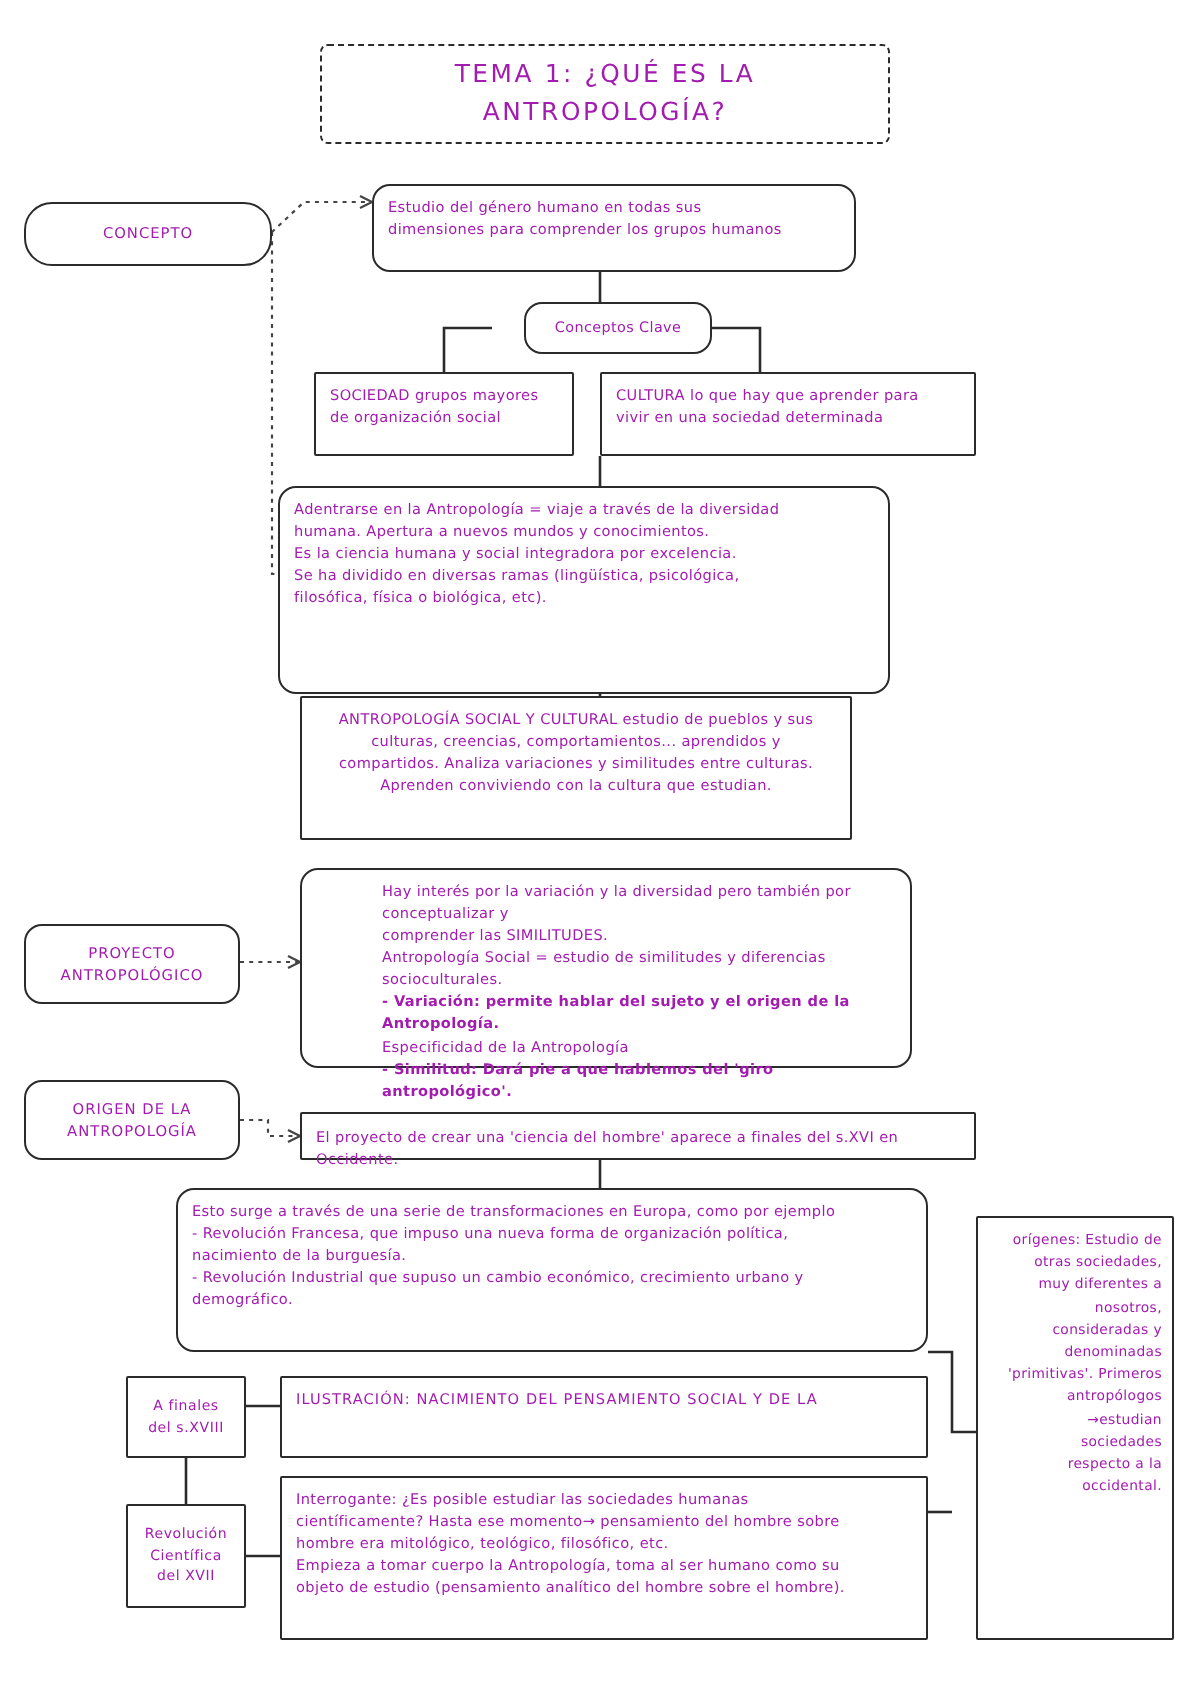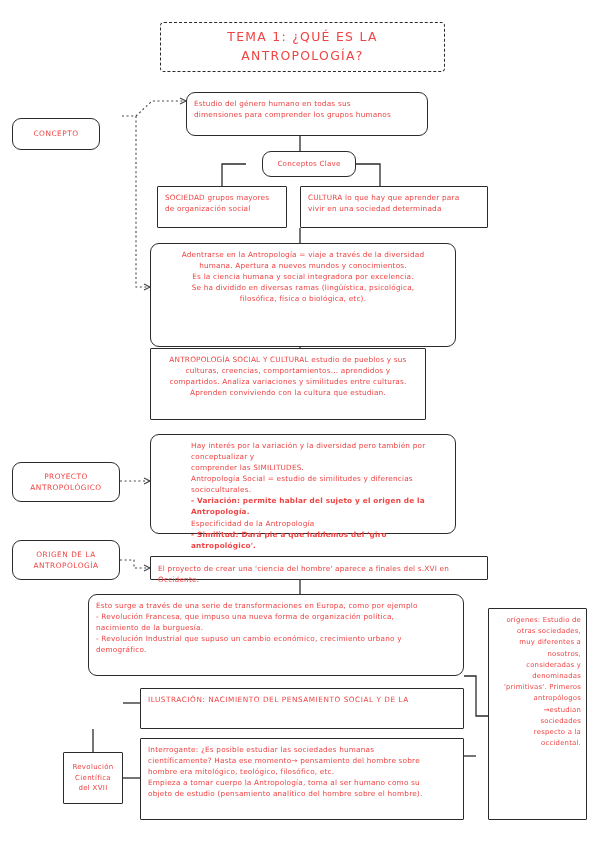--- a/index.html
+++ b/index.html
@@ -23,21 +23,21 @@
     left: 0; top: 0;
     width: 599px;
     height: 848px;
     pointer-events: none;
   }
   .node {
     position: absolute;
     box-sizing: border-box;
     background: #ffffff;
     border: 1.4px solid #2b2b2b;
-    color: #ef4444;
+    color: #a21caf;
     letter-spacing: 0.2px;
     line-height: 1.52;
     font-size: 7.3px;
     padding: 5px 7px;
     z-index: 3;
   }
   .rounded { border-radius: 9px; }
   .dashed {
     border-style: dashed;
     border-width: 1.3px;
@@ -108,21 +108,21 @@
     <path d="M123,778 L140,778" fill="none" stroke="#2b2b2b" stroke-width="1.3"></path>
 
     <path d="M464,676 L476,676 L476,716 L488,716" fill="none" stroke="#2b2b2b" stroke-width="1.3"></path>
     <path d="M464,756 L476,756" fill="none" stroke="#2b2b2b" stroke-width="1.3"></path>
   </svg>
 
   <div class="node dashed mid title-txt" style="left:160px; top:22px; width:285px; height:50px;">
     <span>TEMA 1: ¿QUÉ ES LA ANTROPOLOGÍA?</span>
   </div>
 
-  <div class="node rounded mid lbl caps" style="left:12px; top:118px; width:88px; height:32px;">
+  <div class="node rounded mid lbl caps" style="left:12px; top:101px; width:124px; height:32px;border-radius:14px;">
     <span>CONCEPTO</span>
   </div>
 
   <div class="node rounded" style="left:186px; top:92px; width:242px; height:44px;">
     <span class="ln">Estudio del género humano en todas sus</span>
     <span class="ln">dimensiones para comprender los grupos humanos</span>
   </div>
 
   <div class="node rounded mid key-txt" style="left:262px; top:151px; width:94px; height:26px;">
     <span>Conceptos Clave</span>
@@ -131,21 +131,21 @@
   <div class="node sq" style="left:157px; top:186px; width:130px; height:42px;">
     <span class="ln">SOCIEDAD grupos mayores</span>
     <span class="ln">de organización social</span>
   </div>
 
   <div class="node sq" style="left:300px; top:186px; width:188px; height:42px;">
     <span class="ln">CULTURA lo que hay que aprender para</span>
     <span class="ln">vivir en una sociedad determinada</span>
   </div>
 
-  <div class="node rounded" style="left:150px; top:243px; width:306px; height:104px;text-align:center;">
+  <div class="node rounded" style="left:139px; top:243px; width:306px; height:104px;">
     <span class="ln">Adentrarse en la Antropología = viaje a través de la diversidad</span>
     <span class="ln">humana. Apertura a nuevos mundos y conocimientos.</span>
     <span class="ln">Es la ciencia humana y social integradora por excelencia.</span>
     <span class="ln">Se ha dividido en diversas ramas (lingüística, psicológica,</span>
     <span class="ln">filosófica, física o biológica, etc).</span>
   </div>
 
   <div class="node sq center" style="left:150px; top:348px; width:276px; height:72px;">
     <span class="ln">ANTROPOLOGÍA SOCIAL Y CULTURAL estudio de pueblos y sus</span>
     <span class="ln">culturas, creencias, comportamientos... aprendidos y</span>
@@ -181,20 +181,26 @@
   </div>
 
   <div class="node rounded" style="left:88px; top:594px; width:376px; height:82px;">
     <span class="ln">Esto surge a través de una serie de transformaciones en Europa, como por ejemplo</span>
     <span class="ln">- Revolución Francesa, que impuso una nueva forma de organización política,</span>
     <span class="ln">nacimiento de la burguesía.</span>
     <span class="ln">- Revolución Industrial que supuso un cambio económico, crecimiento urbano y</span>
     <span class="ln">demográfico.</span>
   </div>
 
+  <div class="node sq mid small-lbl" style="left:63px; top:688px; width:60px; height:41px;">
+    <span>
+      <span class="ln">A finales</span>
+      <span class="ln">del s.XVIII</span>
+    </span>
+  </div>
 
   <div class="node sq caps" style="left:140px; top:688px; width:324px; height:41px;">
     <span class="ln">ILUSTRACIÓN: NACIMIENTO DEL PENSAMIENTO SOCIAL Y DE LA</span>
   </div>
 
   <div class="node sq mid small-lbl" style="left:63px; top:752px; width:60px; height:52px;">
     <span>
       <span class="ln">Revolución</span>
       <span class="ln">Científica</span>
       <span class="ln">del XVII</span>

